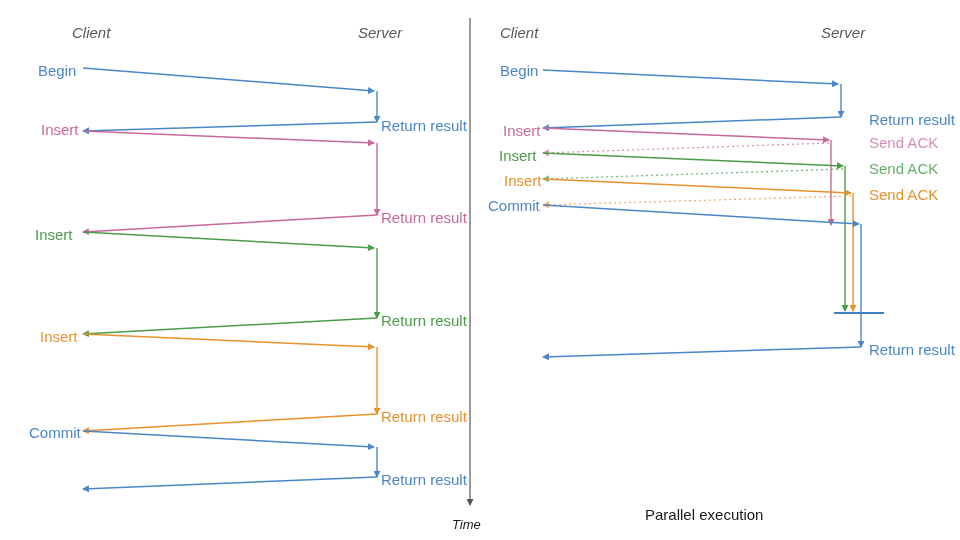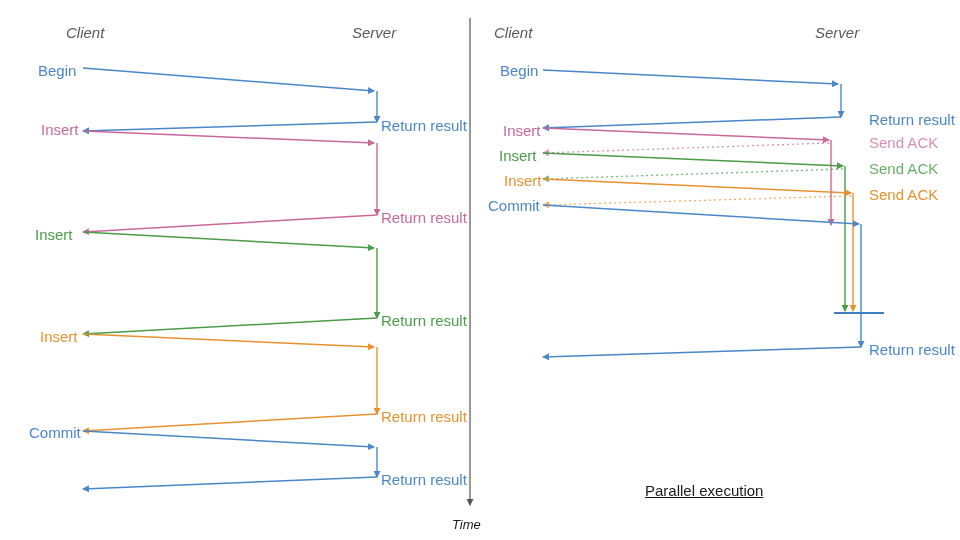--- a/index.html
+++ b/index.html
@@ -10,20 +10,21 @@
     overflow:hidden;
   }
   #stage{position:relative;width:960px;height:540px;}
   svg.layer{position:absolute;left:0;top:0;width:960px;height:540px;}
   .hdr{
     position:absolute;
     font-style:italic;
     font-size:15px;
     color:#595959;
     white-space:nowrap;
+    margin-left:6px;
   }
   .lbl{
     position:absolute;
     font-size:15px;
     white-space:nowrap;
   }
   .caption{
     position:absolute;
     font-size:15px;
     color:#1a1a1a;
@@ -145,17 +146,17 @@
   <div class="lbl" style="left:499px;top:147px;color:#4a9c48;">Insert</div>
   <div class="lbl" style="left:504px;top:172px;color:#e8912e;">Insert</div>
   <div class="lbl" style="left:488px;top:197px;color:#4a86c8;">Commit</div>
 
   <div class="lbl" style="left:869px;top:111px;color:#4a86c8;">Return result</div>
   <div class="lbl" style="left:869px;top:134px;color:#d98cb4;">Send ACK</div>
   <div class="lbl" style="left:869px;top:160px;color:#69b067;">Send ACK</div>
   <div class="lbl" style="left:869px;top:186px;color:#e8912e;">Send ACK</div>
   <div class="lbl" style="left:869px;top:341px;color:#4a86c8;">Return result</div>
 
-  <div class="caption" style="left:645px;top:482px;text-decoration:underline;">Parallel execution</div>
+  <div class="caption" style="left:645px;top:506px;">Parallel execution</div>
 
   <div class="timelbl" style="left:452px;top:517px;">Time</div>
 
 </div>
 
 </body></html>

